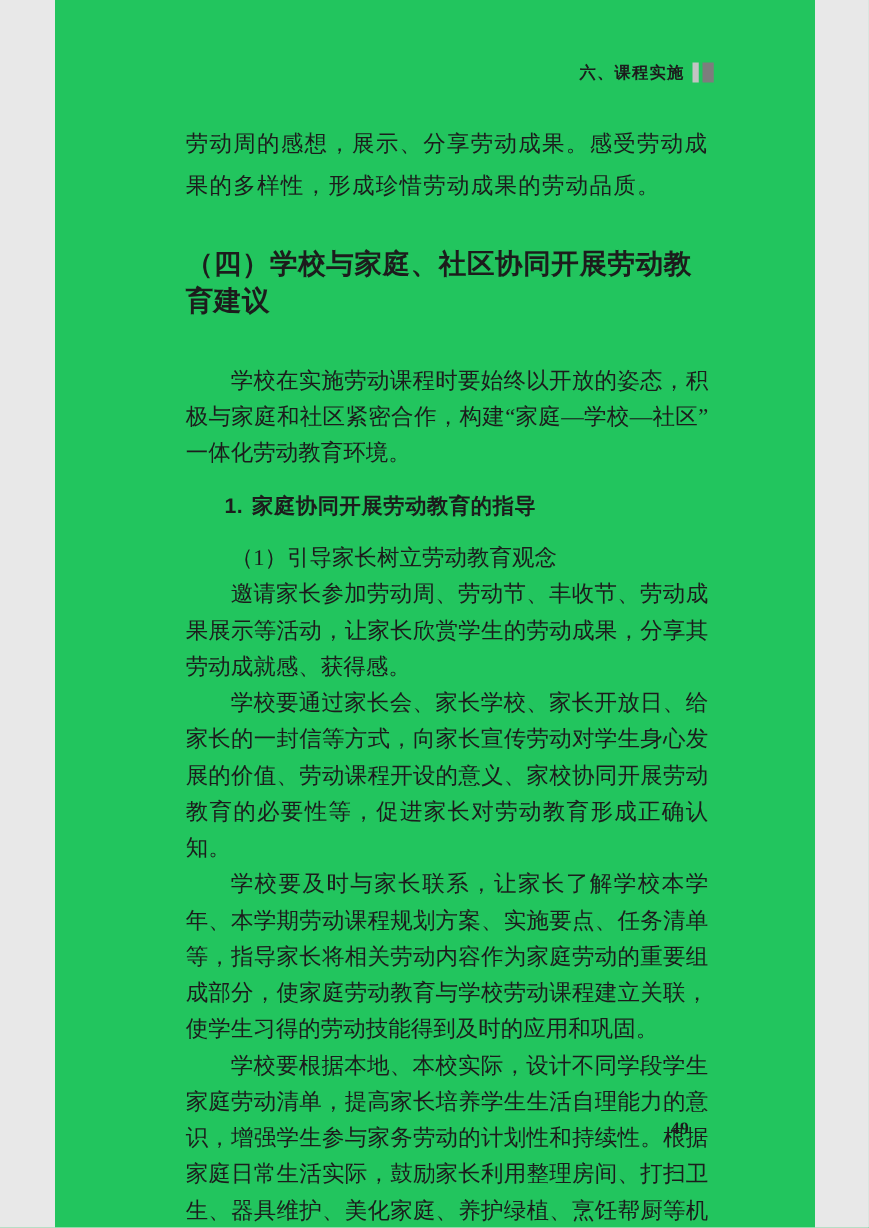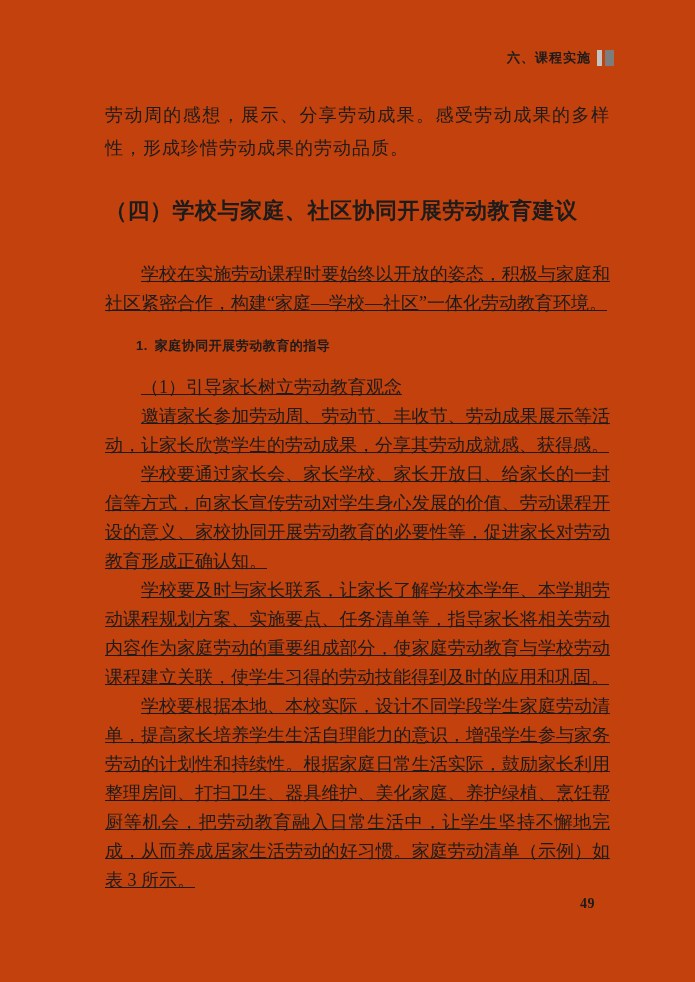--- a/index.html
+++ b/index.html
@@ -2,24 +2,24 @@
 <html lang="zh"><head>
 <meta charset="utf-8">
 <style>
   html, body {
     margin: 0;
     padding: 0;
     background: #e8e8e8;
   }
   .page {
     position: relative;
-    width: 695px;
+    width: 608px;
     height: 982px;
     margin: 0 auto;
-    background: #c2410c;
+    background: #22c55e;
     box-sizing: border-box;
     padding: 48px 85px 0 105px;
     font-family: "Liberation Serif", "DejaVu Serif", serif;
     color: #1c1c1c;
     overflow: hidden;
   }
 
   
   .running-header {
     display: flex;
@@ -71,33 +71,32 @@
   }
 
   
   .body-para {
     margin: 0;
     font-size: 18px;
     line-height: 29px;
     text-align: justify;
     text-justify: inter-character;
     text-indent: 2em;
-    text-decoration: underline;
   }
   .lead-para {
     margin-top: 34px;
   }
 
   
   .sub-heading {
     margin-top: 13px;
     margin-bottom: 13px;
     padding-left: 31px;
     font-family: "Liberation Sans", "DejaVu Sans", sans-serif;
-    font-size: 13px;
+    font-size: 17px;
     font-weight: bold;
     line-height: 29px;
     letter-spacing: 0.5px;
   }
   .sub-heading .sub-number {
     margin-right: 7px;
   }
 
   
   .page-number {

